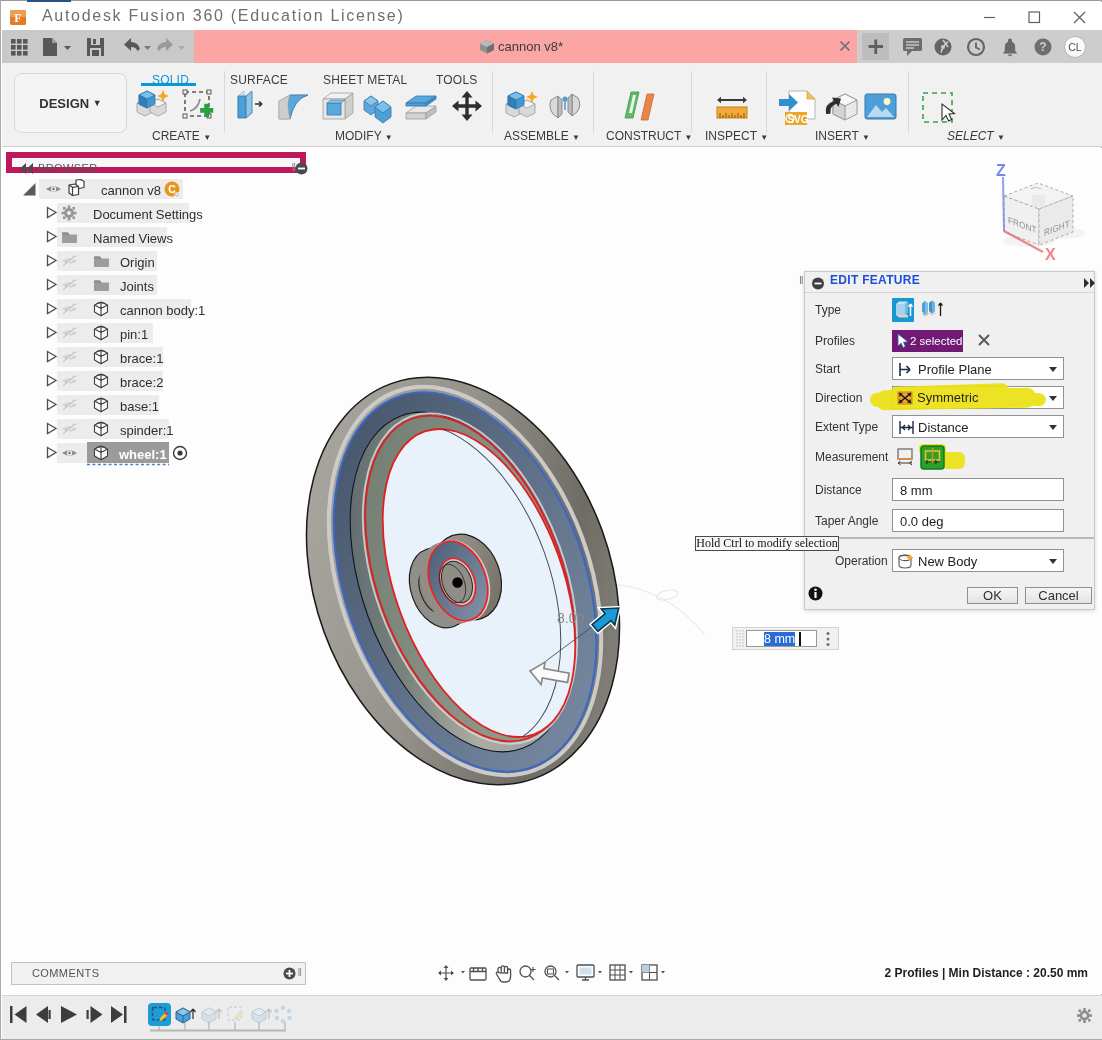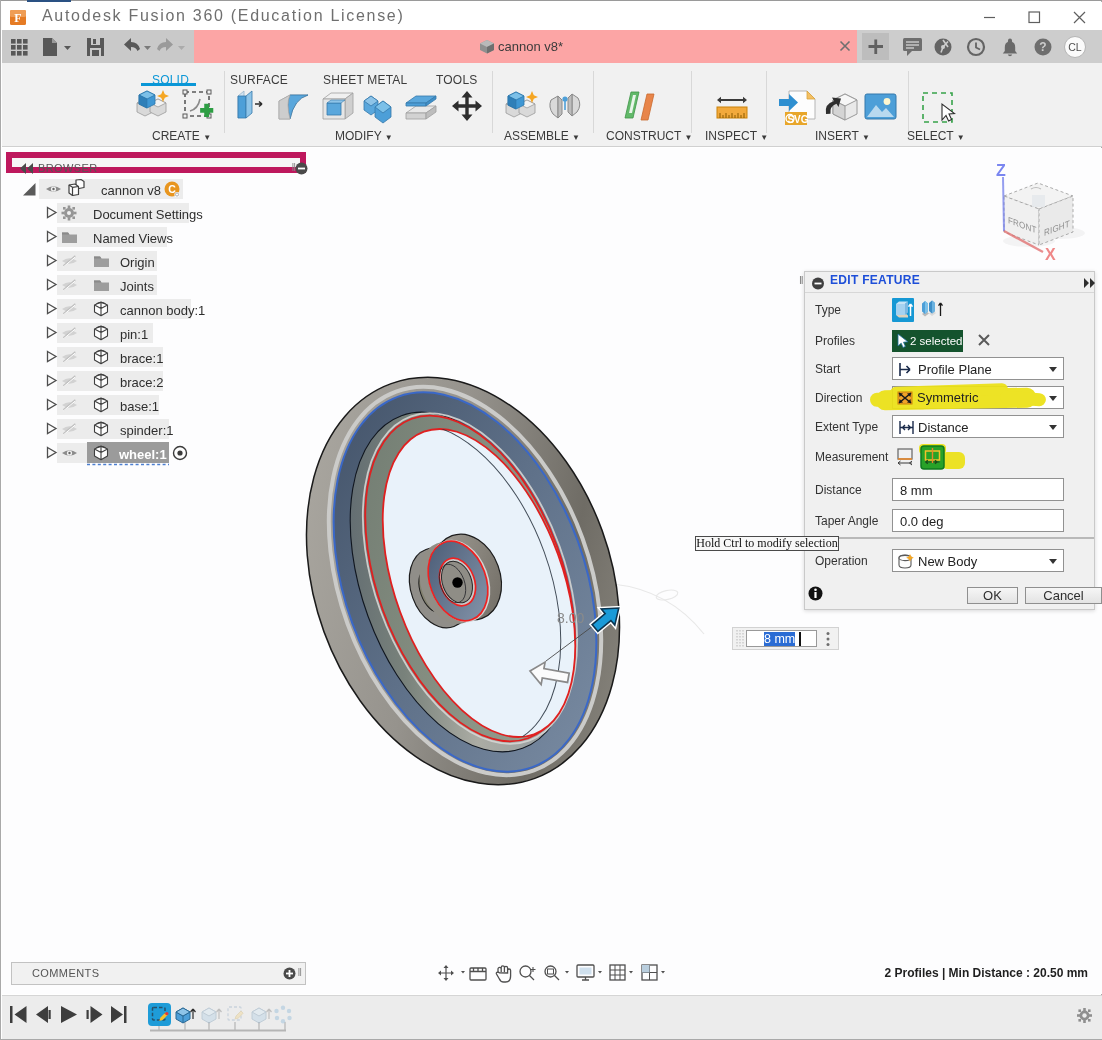--- a/index.html
+++ b/index.html
@@ -128,38 +128,39 @@
         <text x="9" y="13" font-size="12" font-weight="bold" fill="#cdcdcd" text-anchor="middle">?</text>
       </g>
       <g transform="translate(202,3)">
         <circle cx="11" cy="11" r="10.5" fill="#fbfbfb" stroke="#b5b5b5"></circle>
         <text x="11" y="15" font-size="10.5" fill="#4f4f4f" text-anchor="middle">CL</text>
       </g>
     </svg>
   </div>
 
   <div id="ribbon">
+    <div id="designbox">DESIGN <span style="font-size:9px;vertical-align:2px;">▼</span></div>
     <div class="rtab" style="left:150px;color:#0a97d7;">SOLID</div>
     <div class="rtab" style="left:228px;">SURFACE</div>
     <div class="rtab" style="left:321px;">SHEET METAL</div>
     <div class="rtab" style="left:434px;">TOOLS</div>
     <div class="abs" style="left:139px;top:20px;width:55px;height:3px;background:#0a97d7;"></div>
     <div class="sep" style="left:222px;"></div>
     <div class="sep" style="left:490px;"></div>
     <div class="sep" style="left:591px;"></div>
     <div class="sep" style="left:689px;"></div>
     <div class="sep" style="left:764px;"></div>
     <div class="sep" style="left:906px;"></div>
     <div class="glabel" style="left:150px;">CREATE <span style="font-size:8px;">▼</span></div>
     <div class="glabel" style="left:333px;">MODIFY <span style="font-size:8px;">▼</span></div>
     <div class="glabel" style="left:502px;">ASSEMBLE <span style="font-size:8px;">▼</span></div>
     <div class="glabel" style="left:604px;">CONSTRUCT <span style="font-size:8px;">▼</span></div>
     <div class="glabel" style="left:703px;">INSPECT <span style="font-size:8px;">▼</span></div>
     <div class="glabel" style="left:813px;">INSERT <span style="font-size:8px;">▼</span></div>
-    <div class="glabel" style="left:905px;">SELECT <span style="font-size:8px;">▼</span></div>
+    <div class="glabel" style="left:945px;font-style:italic;">SELECT <span style="font-size:8px;">▼</span></div>
 
     <svg id="ribicons" class="abs" style="left:0;top:0" width="1100" height="84" viewBox="0 0 1100 84">
       <defs>
         <g id="newcomp">
           <path d="M0 13 l8 -4 8 4 v9 l-8 4 -8 -4 z" fill="#d9d9d9" stroke="#9a9a9a" stroke-width="0.8"></path>
           <path d="M0 13 l8 -4 8 4 -8 4 z" fill="#f2f2f2" stroke="#9a9a9a" stroke-width="0.8"></path>
           <path d="M13 13 l8 -4 8 4 v9 l-8 4 -8 -4 z" fill="#d9d9d9" stroke="#9a9a9a" stroke-width="0.8"></path>
           <path d="M13 13 l8 -4 8 4 -8 4 z" fill="#f2f2f2" stroke="#9a9a9a" stroke-width="0.8"></path>
           <path d="M2 5 l8 -4 8 4 v9 l-8 4 -8 -4 z" fill="#3f97d4" stroke="#2b76ab" stroke-width="0.8"></path>
           <path d="M2 5 l8 -4 8 4 -8 4 z" fill="#7cc0e8" stroke="#2b76ab" stroke-width="0.8"></path>
@@ -532,21 +533,21 @@
         <path d="M8 15.5 l3 2.5 4 -3 -3 -2.5 z" fill="#d9d9d9"></path>
         <path d="M1 5.5 l3 -2.5 3 2.5 v8 l-3 2.5 -3 -2.5 z" fill="#4d9fd8"></path>
         <path d="M4 3 l3 2.5 v8 l-3 2.5" fill="#7cc0e8"></path>
         <path d="M8 5 l3 -2.5 3 2.5 v8 l-3 2.5 -3 -2.5 z" fill="#3f8fc8"></path>
         <path d="M11 2.5 l3 2.5 v8 l-3 2.5" fill="#6ab2e0"></path>
         <path d="M19.5 18 v-13 m0 0 l-2 2.6 m2 -2.6 l2 2.6" stroke="#1a1a1a" stroke-width="1.3" fill="none"></path>
       </g>
     </svg>
 
     <div class="dlabel" style="top:62px;">Profiles</div>
-    <div class="abs" style="left:87px;top:58px;width:71px;height:22px;background:#14532d;color:#fff;font-size:13px;">
+    <div class="abs" style="left:87px;top:58px;width:71px;height:22px;background:#701a75;color:#fff;font-size:13px;">
       <svg class="abs" style="left:4px;top:3px" width="14" height="16" viewBox="0 0 14 16">
           <path d="M2 1 l0 12 3.2-2.8 1.8 4.3 2.4-1.1 -1.9-4.2 4.4-0.4 z" fill="#fff" stroke="#1f6f9b" stroke-width="0.8"></path>
         </svg>
       <span style="position:absolute;left:18px;top:4.5px;font-size:11.5px;white-space:nowrap;">2 selected</span>
     </div>
     <svg class="abs" style="left:172px;top:61px" width="14" height="14" viewBox="0 0 14 14">
         <path d="M2 2 L12 12 M12 2 L2 12" stroke="#5a5a5a" stroke-width="2"></path>
       </svg>
 
     <div class="dlabel" style="top:90px;">Start</div>
@@ -608,38 +609,38 @@
         <span style="position:absolute;left:7px;top:4px;">8 mm</span>
       </div>
 
     <div class="dlabel" style="top:242px;">Taper Angle</div>
     <div class="dropdown" style="top:237px;">
         <span style="position:absolute;left:7px;top:4px;">0.0 deg</span>
       </div>
 
     <div class="abs" style="left:0;top:265px;width:289px;height:2px;background:#b9b9b9;"></div>
 
-    <div class="dlabel" style="top:282px;">Operation</div>
+    <div class="dlabel" style="top:282px;margin-left:20px;">Operation</div>
     <div class="dropdown" style="top:277px;">
       <svg class="abs" style="left:4px;top:3px" width="18" height="17" viewBox="0 0 18 17">
         <path d="M2 5 q0 -3 6 -3 q6 0 6 3 l0 7 q0 3 -6 3 q-6 0 -6 -3 z" fill="#fdfdfd" stroke="#5a5a5a" stroke-width="1.1"></path>
         <ellipse cx="8" cy="5" rx="6" ry="2.6" fill="#fdfdfd" stroke="#5a5a5a" stroke-width="1.1"></ellipse>
         <path d="M13 1 l1.2 2.6 2.6 1.2 -2.6 1.2 -1.2 2.6 -1.2 -2.6 -2.6 -1.2 2.6 -1.2 z" fill="#f5a623"></path>
       </svg>
       <div class="txt">New Body</div>
         <div class="arr"></div>
     </div>
 
     <svg class="abs" style="left:3px;top:314px" width="15" height="15" viewBox="0 0 15 15">
         <circle cx="7.5" cy="7.5" r="7" fill="#111"></circle>
         <rect x="6.4" y="6" width="2.2" height="6" fill="#fff"></rect>
         <circle cx="7.5" cy="3.8" r="1.3" fill="#fff"></circle>
       </svg>
     <div class="abs" style="left:162px;top:315px;width:51px;height:17px;background:linear-gradient(#f6f6f6,#e3e3e3);border:1px solid #8f8f8f;font-size:13px;color:#2e2e2e;text-align:center;line-height:15px;">OK</div>
-    <div class="abs" style="left:220px;top:315px;width:77px;height:17px;background:linear-gradient(#f6f6f6,#e3e3e3);border:1px solid #8f8f8f;font-size:13px;color:#2e2e2e;text-align:center;line-height:15px;">Cancel</div>
+    <div class="abs" style="left:220px;top:315px;width:67px;height:17px;background:linear-gradient(#f6f6f6,#e3e3e3);border:1px solid #8f8f8f;font-size:13px;color:#2e2e2e;text-align:center;line-height:15px;">Cancel</div>
   </div>
 
   <div class="abs" style="left:694px;top:536px;width:144px;height:15px;background:#f8f8f8;border:1px solid #4a4a4a;font-family:'Liberation Serif',serif;font-size:12px;color:#111;text-align:center;line-height:13px;z-index:5;white-space:nowrap;overflow:hidden;">Hold Ctrl to modify selection</div>
 
   <div class="abs" style="left:731px;top:627px;width:107px;height:23px;background:#f1f1f1;border:1px solid #d2d2d2;z-index:5;">
     <svg class="abs" style="left:2px;top:2px" width="12" height="17" viewBox="0 0 12 17">
       <g stroke="#b9b9b9" stroke-width="1" stroke-dasharray="1.5 1.5">
           <line x1="2" y1="0" x2="2" y2="17"></line>
           <line x1="5" y1="0" x2="5" y2="17"></line>
           <line x1="8" y1="0" x2="8" y2="17"></line>

